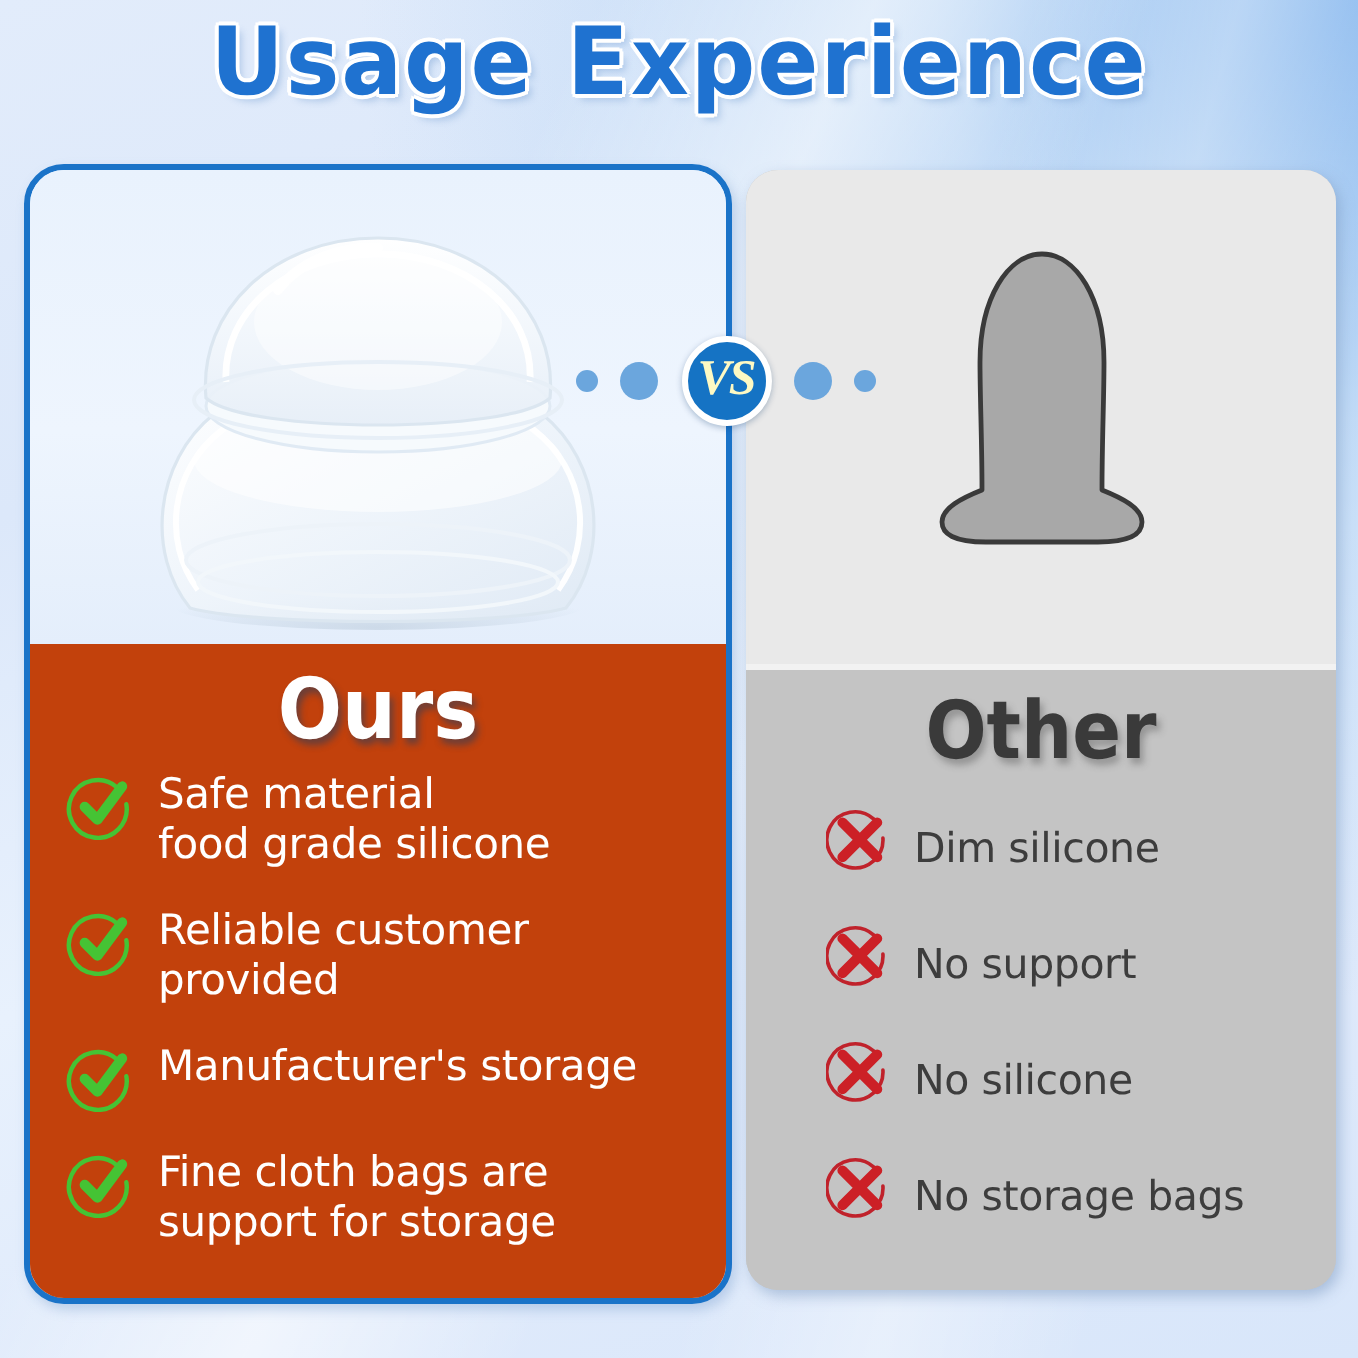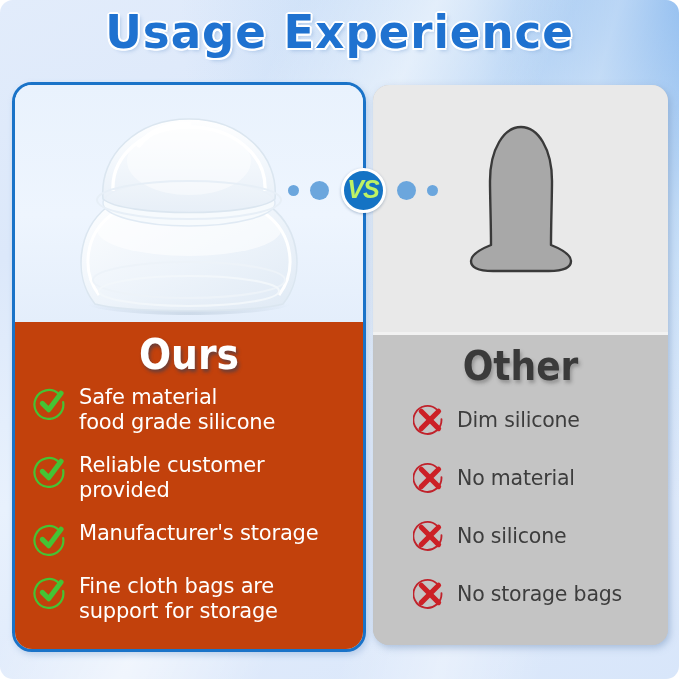--- a/index.html
+++ b/index.html
@@ -13,21 +13,20 @@
     font-family: "Liberation Sans", sans-serif;
   }
   #stage {
     position: relative;
     width: 679px;
     height: 679px;
     background:
       radial-gradient(circle at 100% 0%, rgba(120,175,236,0.85) 0%, rgba(150,195,240,0.45) 22%, rgba(255,255,255,0) 52%),
       linear-gradient(160deg, #e2ecfb 0%, #dce8fa 28%, #e8f1fd 55%, #dfeafb 78%, #d8e6fa 100%);
     overflow: hidden;
-    border-radius: 13px;
   }
   
   #stage::before {
     content: "";
     position: absolute;
     inset: 0;
     background:
       linear-gradient(115deg, rgba(255,255,255,0) 30%, rgba(255,255,255,0.55) 44%, rgba(255,255,255,0) 58%),
       linear-gradient(105deg, rgba(255,255,255,0) 60%, rgba(255,255,255,0.35) 72%, rgba(255,255,255,0) 84%);
     pointer-events: none;
@@ -168,21 +167,21 @@
     margin-top: 8px;
     text-shadow: 2px 3px 4px rgba(90,90,90,0.45);
   }
   .list-other {
     margin: 14px 0 0 0;
     padding: 0 10px 0 40px;
     list-style: none;
   }
   .li-o {
     display: flex;
-    align-items: center;
+    align-items: flex-end;
     margin-bottom: 25px;
   }
   .li-o .icon {
     flex: 0 0 auto;
     width: 33px;
     height: 33px;
     margin-right: 11px;
   }
   .li-o .txt {
     font-family: "DejaVu Sans", sans-serif;
@@ -219,25 +218,25 @@
     border-radius: 50%;
     background: #1573c4;
     border: 3px solid #ffffff;
     box-sizing: border-box;
     display: flex;
     align-items: center;
     justify-content: center;
     box-shadow: 0 1px 3px rgba(0,50,100,0.3);
   }
   .vs-badge span {
-    font-family: Liberation Sans, sans-serif;
+    font-family: Liberation Serif, serif;
     font-weight: bold;
     font-style: italic;
     font-size: 25px;
-    color: #bef264;
+    color: #fef9c3;
     line-height: 1;
     transform: translateY(-1px);
     letter-spacing: -1px;
   }
 </style>
 </head>
 <body>
 
 <div id="stage">
 
@@ -337,21 +336,21 @@
             <path d="M29 8 A17 17 0 1 0 34.5 19.5" fill="none" stroke="#c0222b" stroke-width="2.2" stroke-linecap="round"></path>
             <path d="M10 10 L31 31 M31 10 L10 31" fill="none" stroke="#cc2026" stroke-width="6.2" stroke-linecap="round"></path>
           </svg>
           <span class="txt">Dim silicone</span>
         </li>
         <li class="li-o">
           <svg class="icon" viewBox="0 0 40 40">
             <path d="M29 8 A17 17 0 1 0 34.5 19.5" fill="none" stroke="#c0222b" stroke-width="2.2" stroke-linecap="round"></path>
             <path d="M10 10 L31 31 M31 10 L10 31" fill="none" stroke="#cc2026" stroke-width="6.2" stroke-linecap="round"></path>
           </svg>
-          <span class="txt">No material</span>
+          <span class="txt">No support</span>
         </li>
         <li class="li-o">
           <svg class="icon" viewBox="0 0 40 40">
             <path d="M29 8 A17 17 0 1 0 34.5 19.5" fill="none" stroke="#c0222b" stroke-width="2.2" stroke-linecap="round"></path>
             <path d="M10 10 L31 31 M31 10 L10 31" fill="none" stroke="#cc2026" stroke-width="6.2" stroke-linecap="round"></path>
           </svg>
           <span class="txt">No silicone</span>
         </li>
         <li class="li-o">
           <svg class="icon" viewBox="0 0 40 40">

